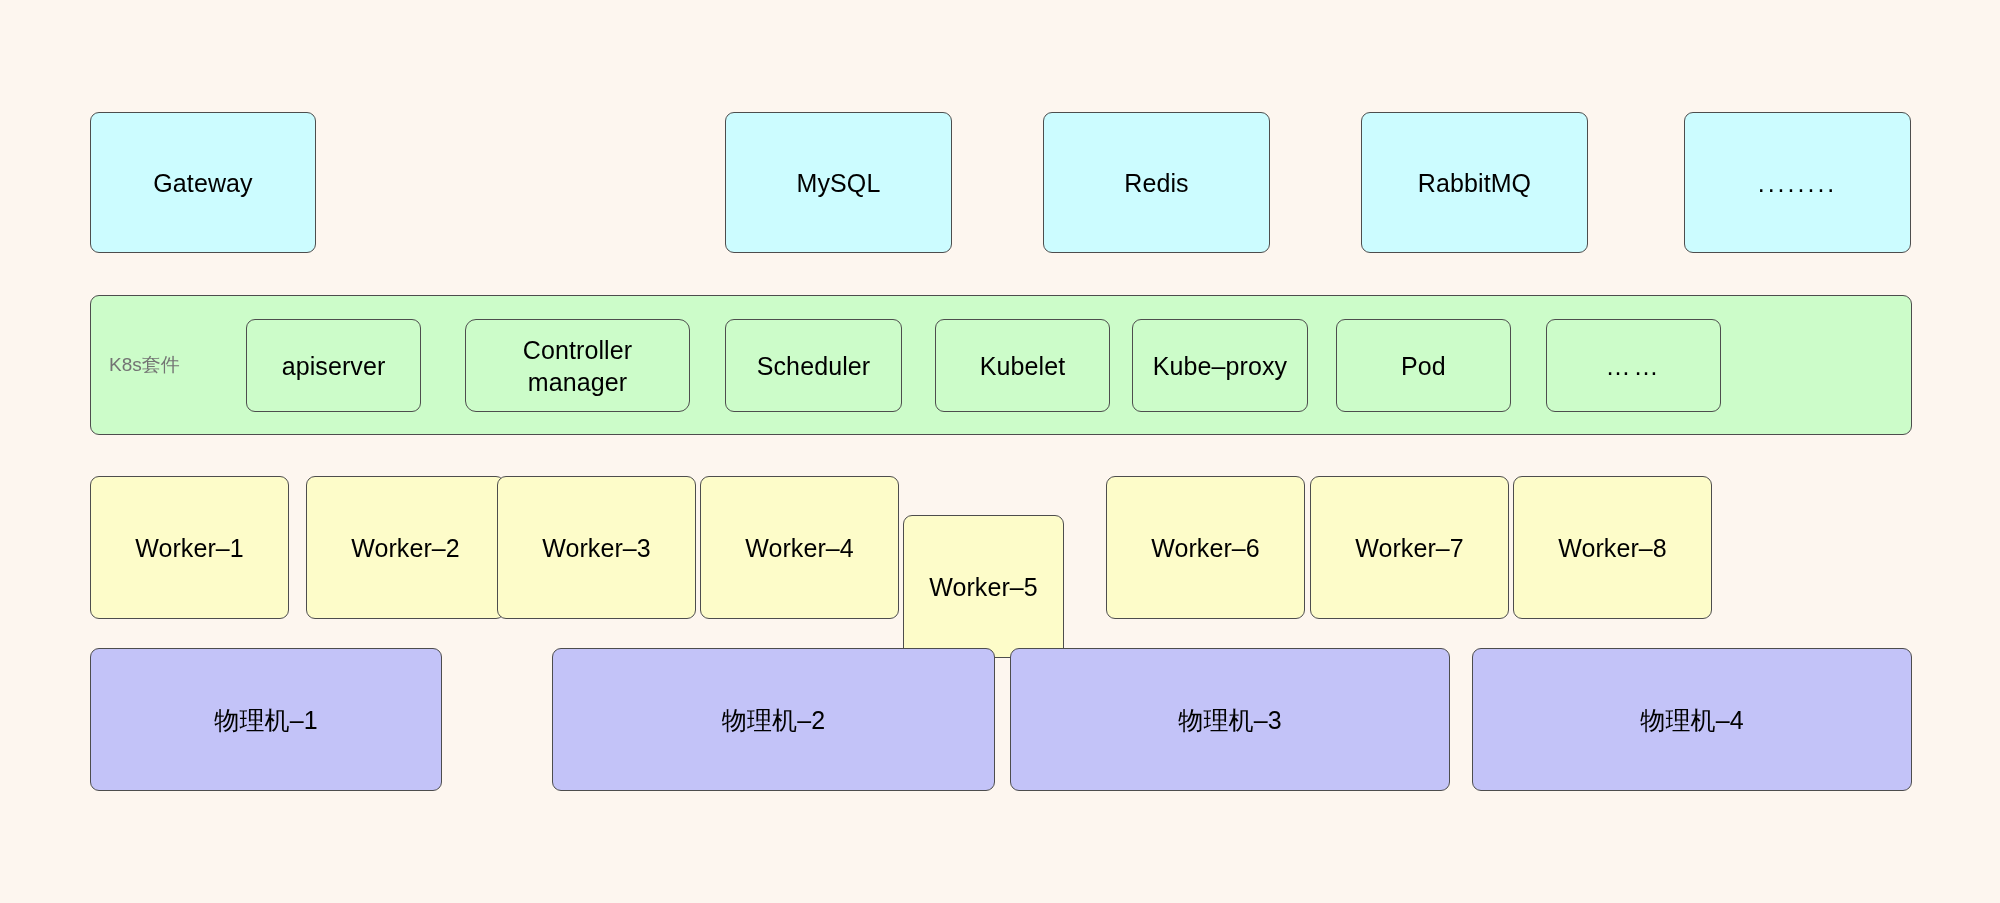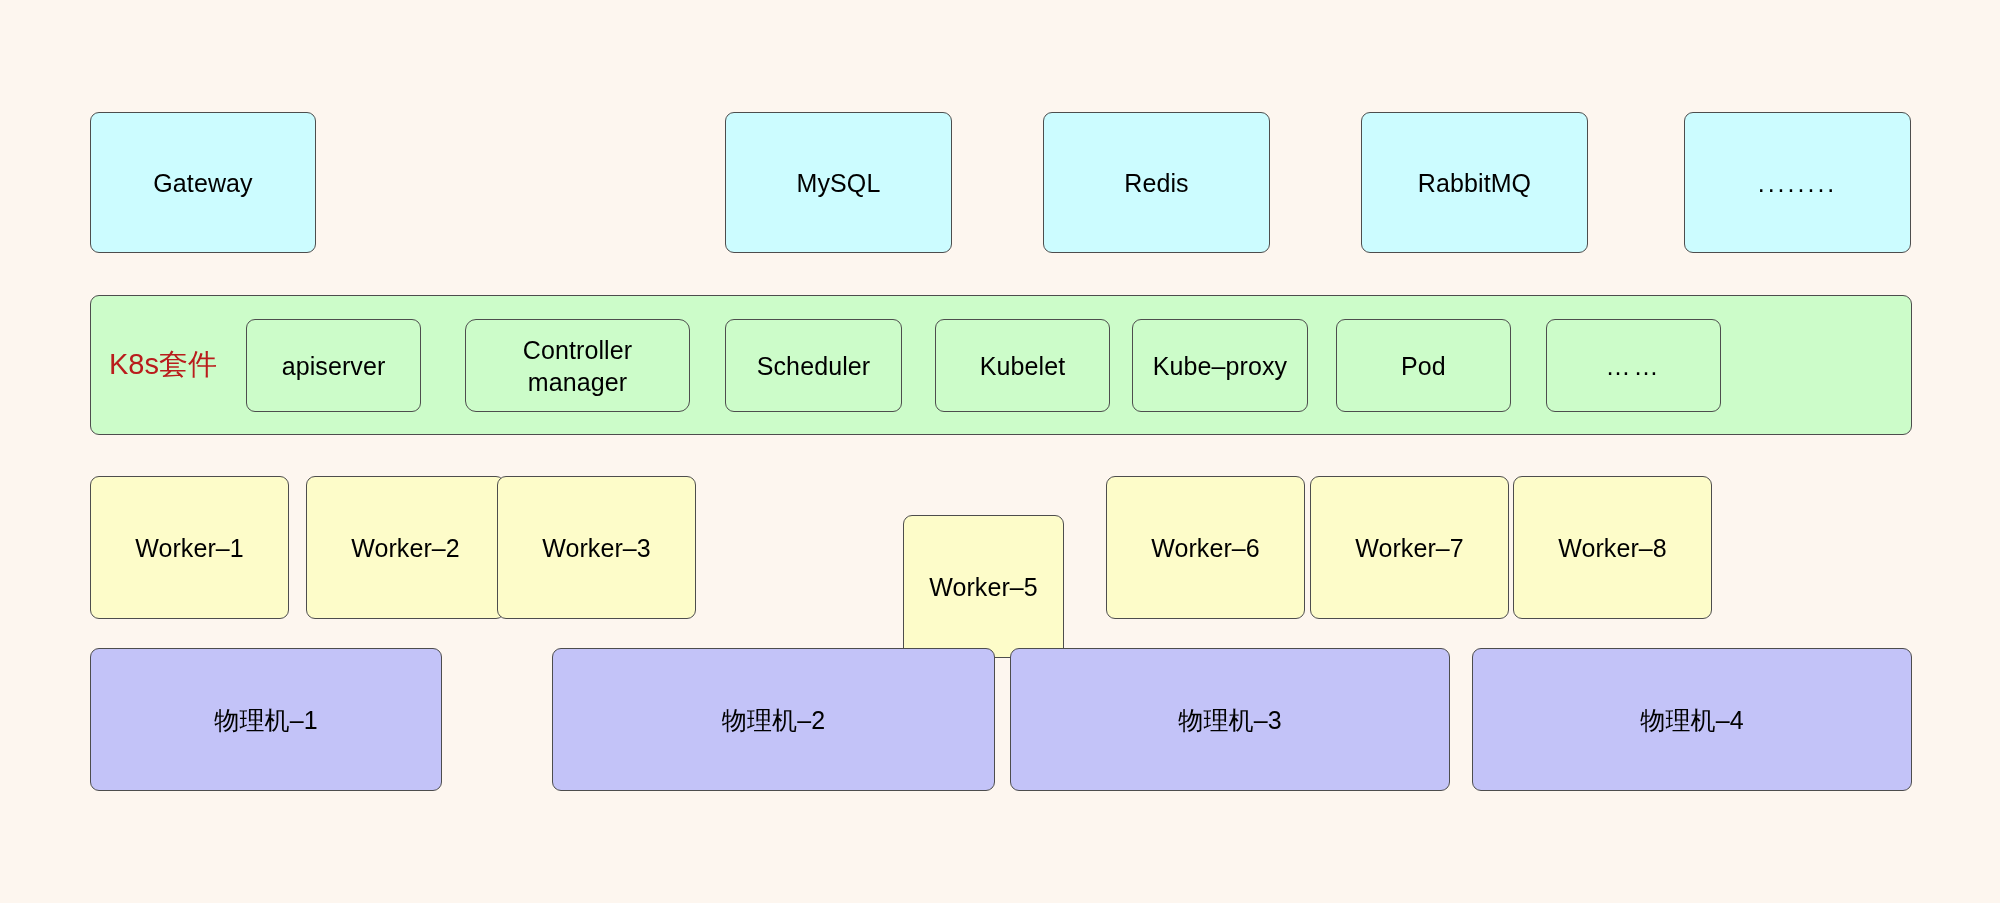--- a/index.html
+++ b/index.html
@@ -59,22 +59,22 @@
     height: 140px;
     background: #ccfcc9;
     border: 1px solid #4d4d4d;
     border-radius: 9px;
   }
   #k8s-band-title {
     position: absolute;
     left: 0px;
     top: 50%;
     transform: translateY(-50%);
-    font-size: 29px;
-    color: #b91c1c;
+    font-size: 19px;
+    color: #737373;
     white-space: nowrap;
   }
   .tier-k8s {
     background: #ccfcc9;
     top: 23px;
     height: 93px;
   }
 
   
   .tier-worker {
@@ -148,20 +148,23 @@
     </div>
     <div class="node tier-worker" style="left: 90px; width: 199px;">
       <span class="label">Worker–1</span>
     </div>
     <div class="node tier-worker" style="left: 306px; width: 199px;">
       <span class="label">Worker–2</span>
     </div>
     <div class="node tier-worker" style="left: 497px; width: 199px;">
       <span class="label">Worker–3</span>
     </div>
+    <div class="node tier-worker" style="left: 700px; width: 199px;">
+      <span class="label">Worker–4</span>
+    </div>
     <div class="node tier-worker" style="left: 903px; width: 161px; margin-top: 39px;">
       <span class="label">Worker–5</span>
     </div>
     <div class="node tier-worker" style="left: 1106px; width: 199px;">
       <span class="label">Worker–6</span>
     </div>
     <div class="node tier-worker" style="left: 1310px; width: 199px;">
       <span class="label">Worker–7</span>
     </div>
     <div class="node tier-worker" style="left: 1513px; width: 199px;">

